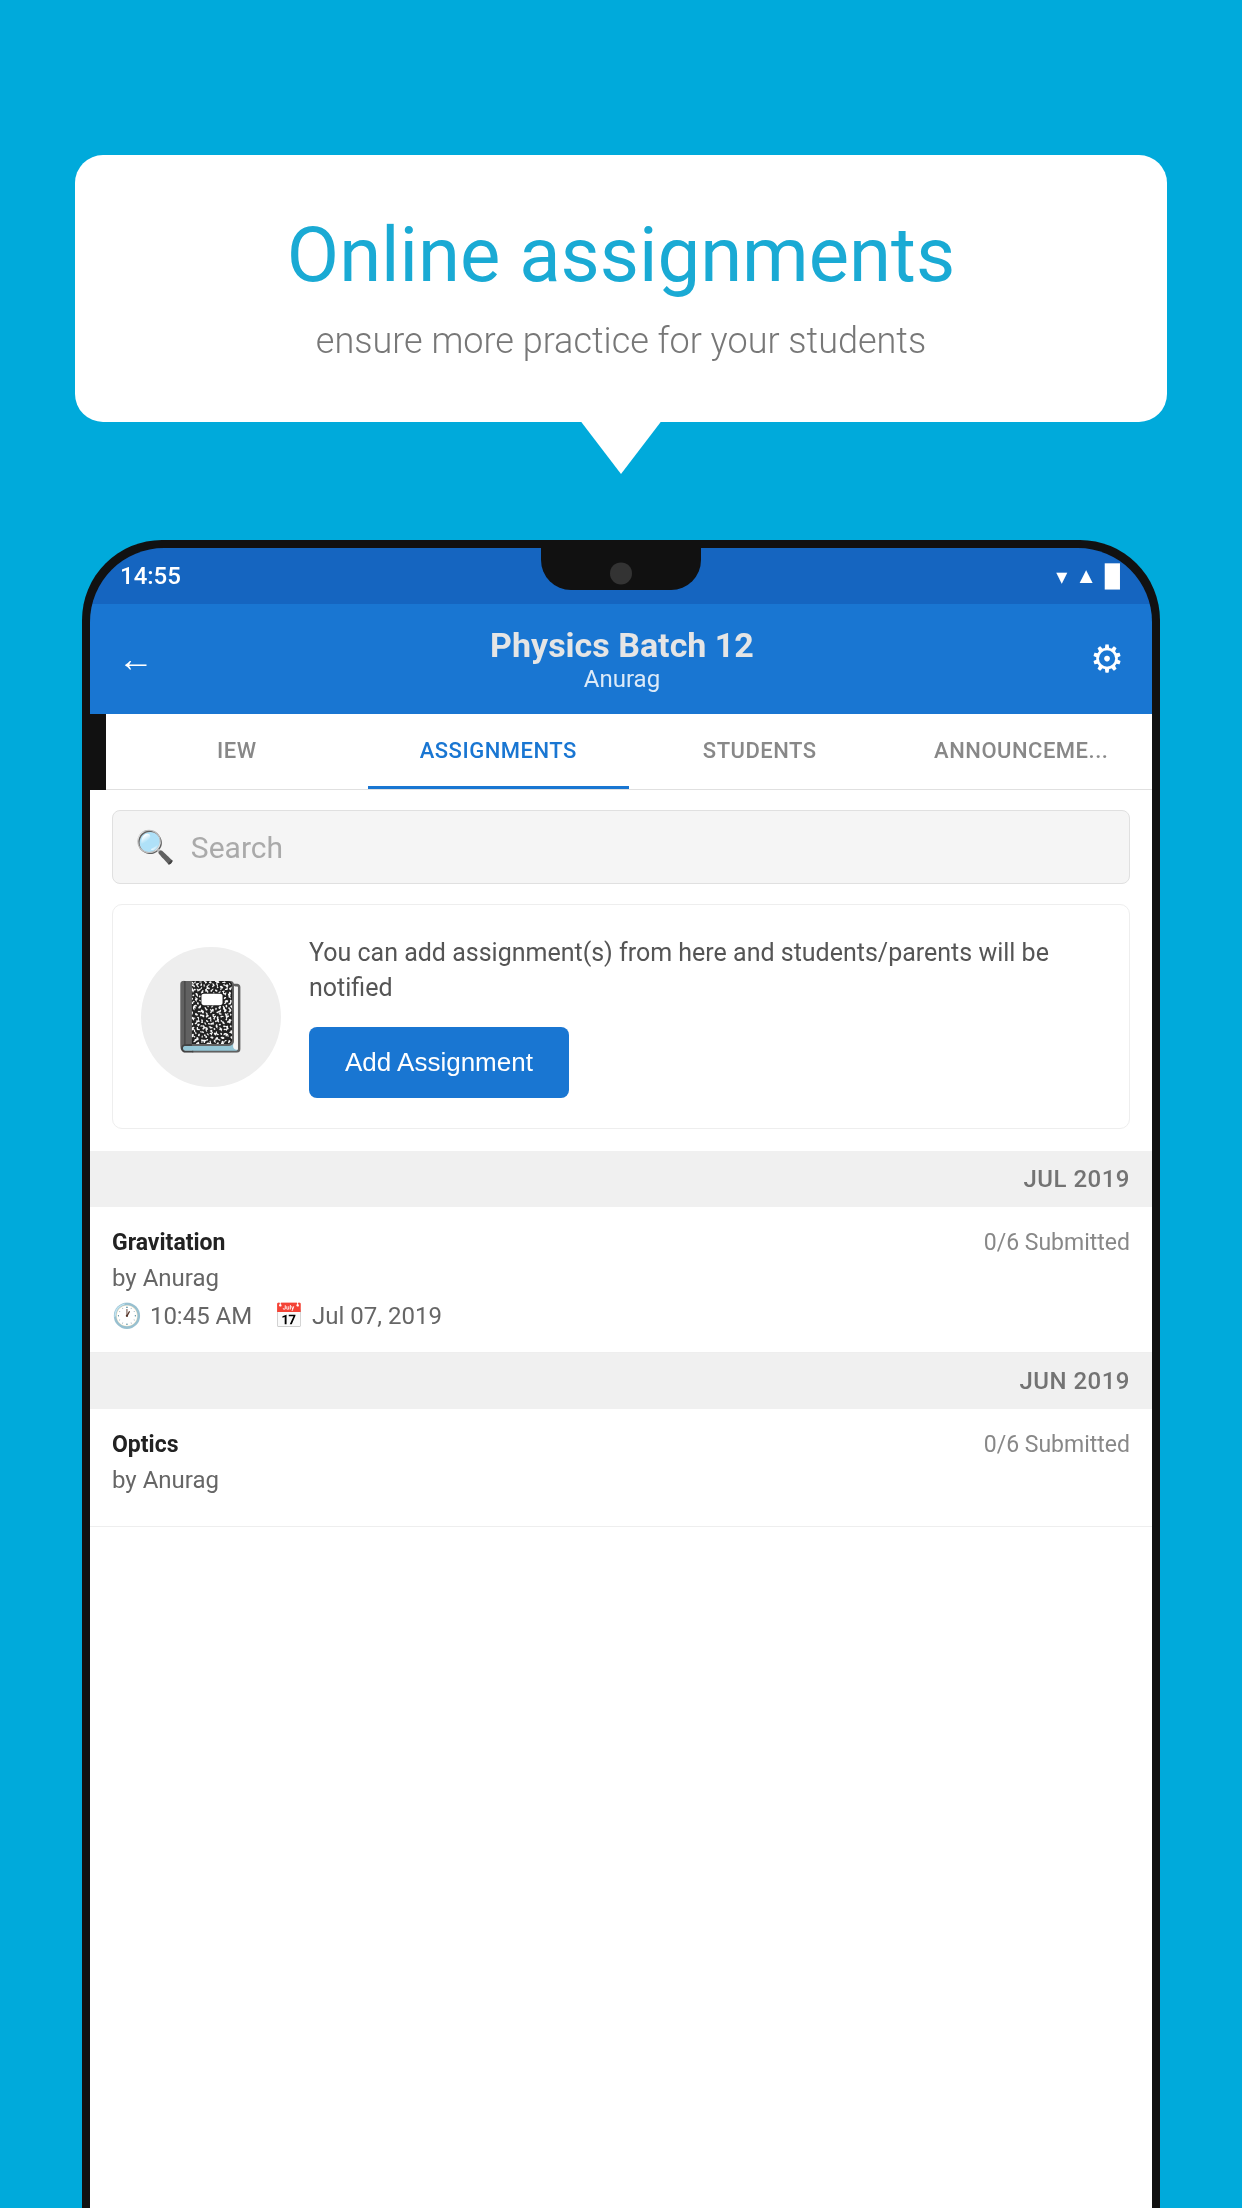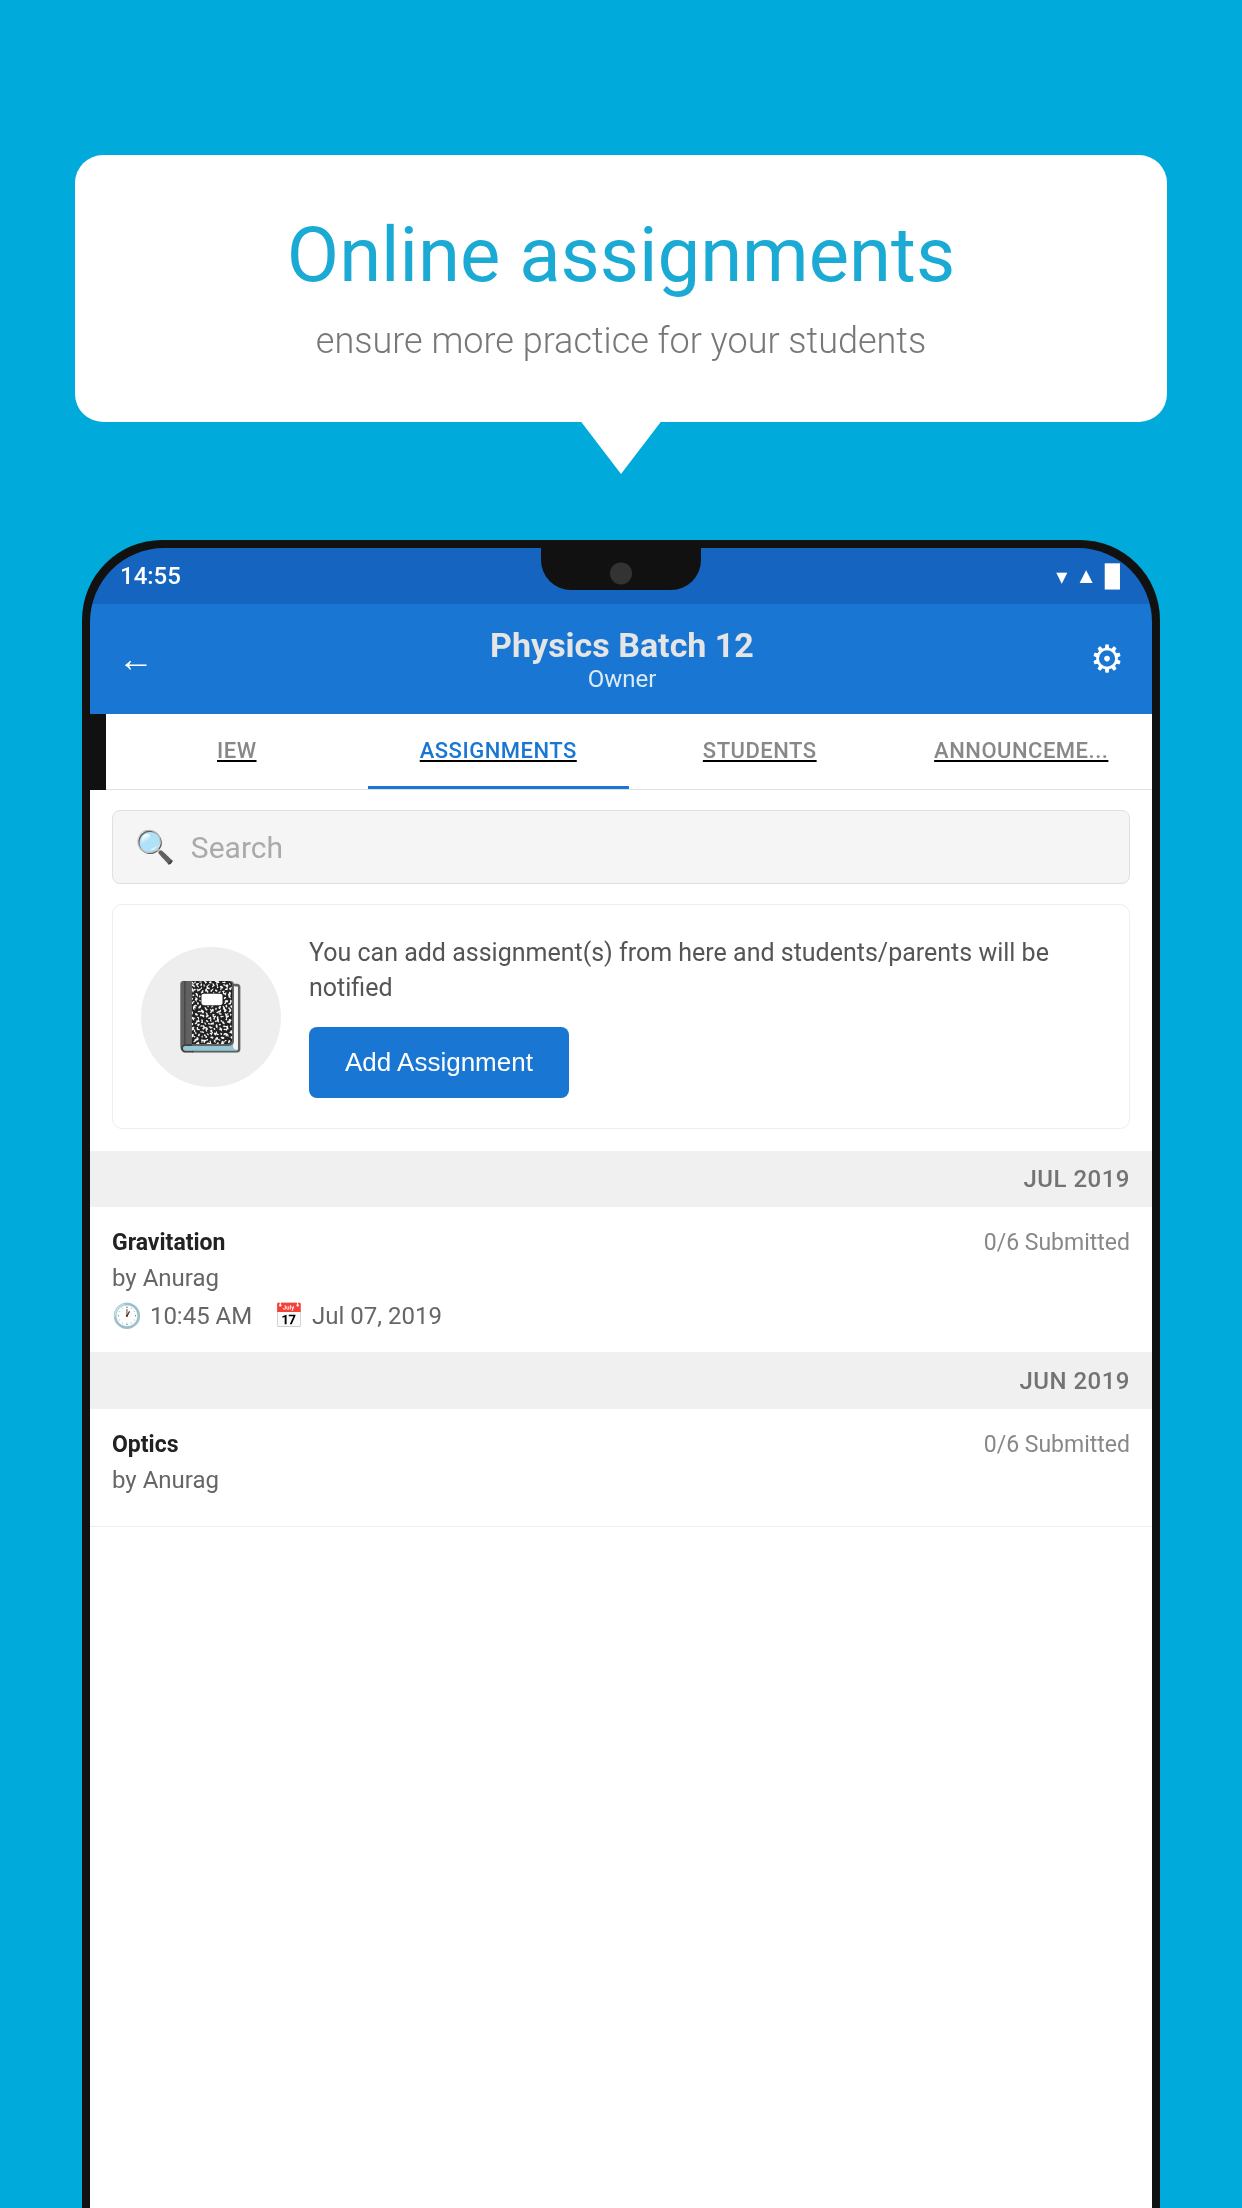--- a/index.html
+++ b/index.html
@@ -179,21 +179,20 @@
     .tabs-bar {
       position: absolute;
       top: 166px;
       left: 16px;
       right: 0;
       height: 76px;
       background: white;
       display: flex;
       align-items: stretch;
       border-bottom: 1px solid #e0e0e0;
-      text-decoration: underline;
     }
 
     .tab-item {
       flex: 1;
       display: flex;
       align-items: center;
       justify-content: center;
       font-size: 22px;
       font-weight: 500;
       color: #888;
@@ -371,21 +370,21 @@
         <span class="wifi-icon">▾</span>
         <span class="signal-icon">▲</span>
         <span class="battery-icon">▉</span>
       </div>
     </div>
 
     <div class="app-header">
       <span class="back-btn">←</span>
       <div class="header-center">
         <div class="header-title">Physics Batch 12</div>
-        <div class="header-subtitle">Owner</div>
+        <div class="header-subtitle">Anurag</div>
       </div>
       <span class="settings-btn">⚙</span>
     </div>
 
     <div class="tabs-bar">
       <div class="tab-item">IEW</div>
       <div class="tab-item active">ASSIGNMENTS</div>
       <div class="tab-item">STUDENTS</div>
       <div class="tab-item">ANNOUNCEME...</div>
     </div>

